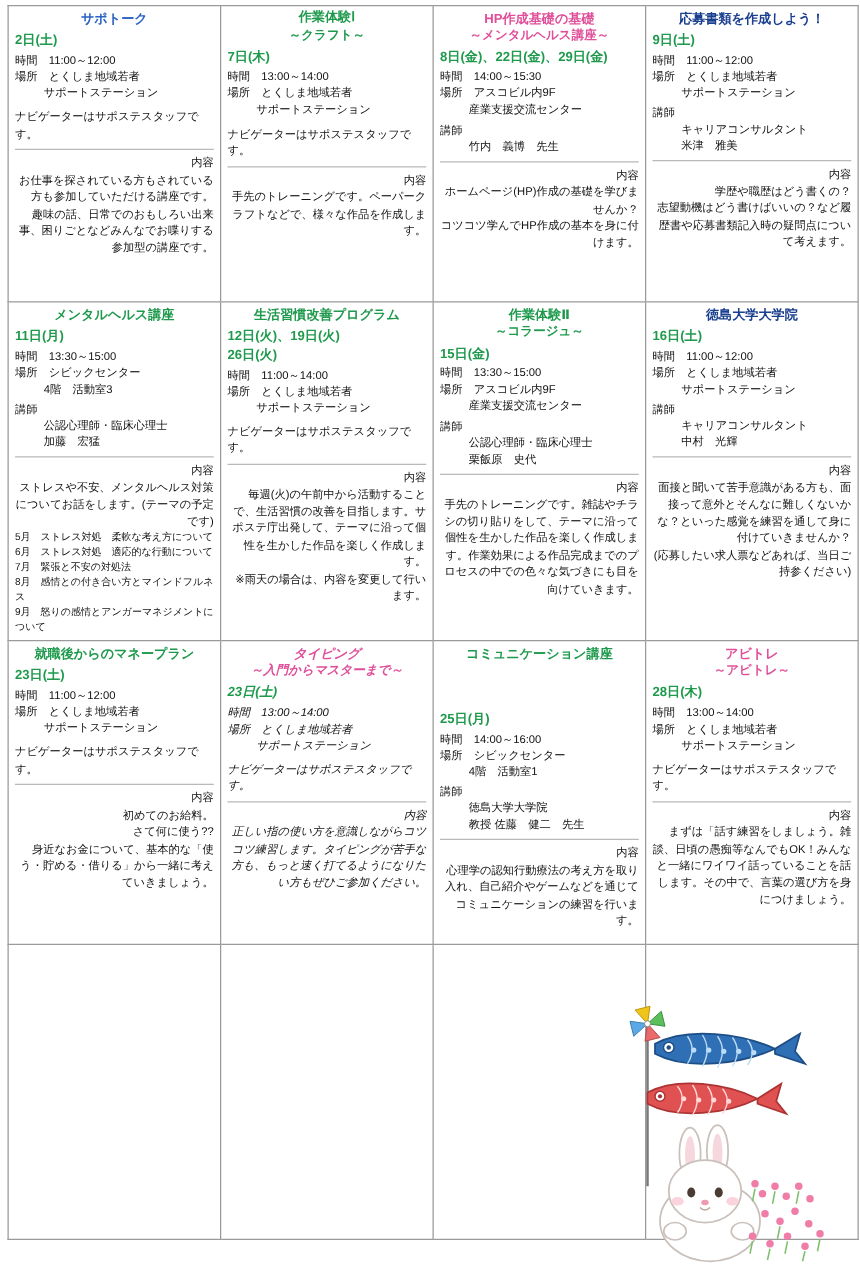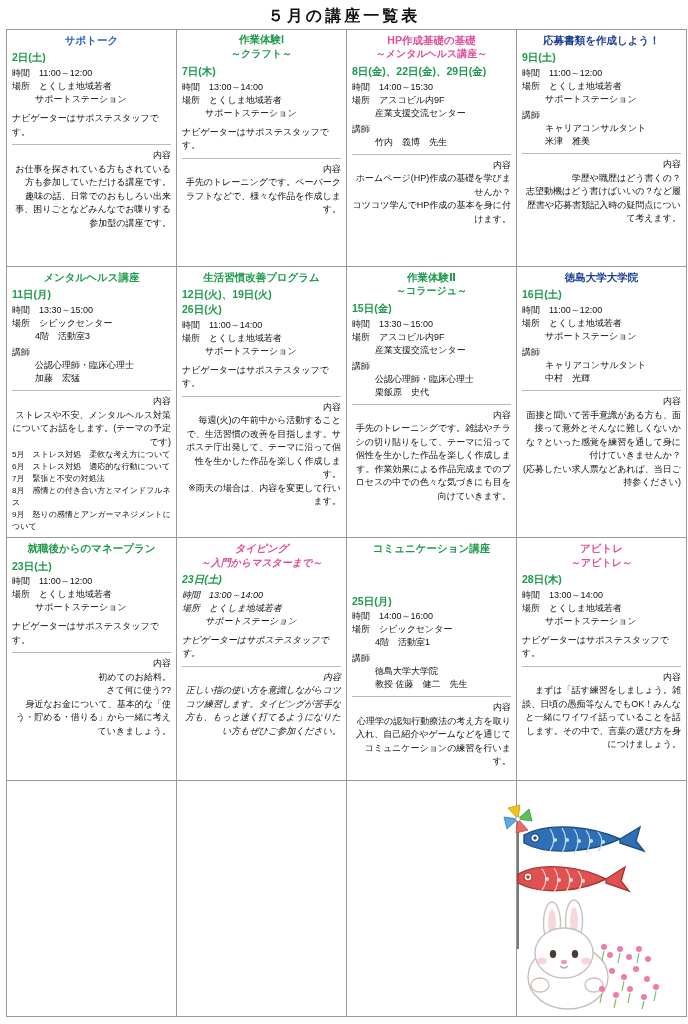--- a/index.html
+++ b/index.html
@@ -103,21 +103,20 @@
     bottom: 10px;
     width: 190px;
     height: 215px;
   }
 </style>
 </head>
 <body>
 
 <div class="page">
 
-  <div class="title">５月の講座一覧表</div>
 
   <table class="grid">
     <tbody id="tbody">
         <tr>
           <td style="width: 169px; height: 236px;">
             <div class="cell">
               <div class="ttl" style="color: rgb(43, 98, 196);">サポトーク</div>
               <div class="date" style="color: rgb(31, 154, 77); white-space: pre-line;">2日(土)</div>
               <div class="info">
                 <span class="row">時間　11:00～12:00</span>

